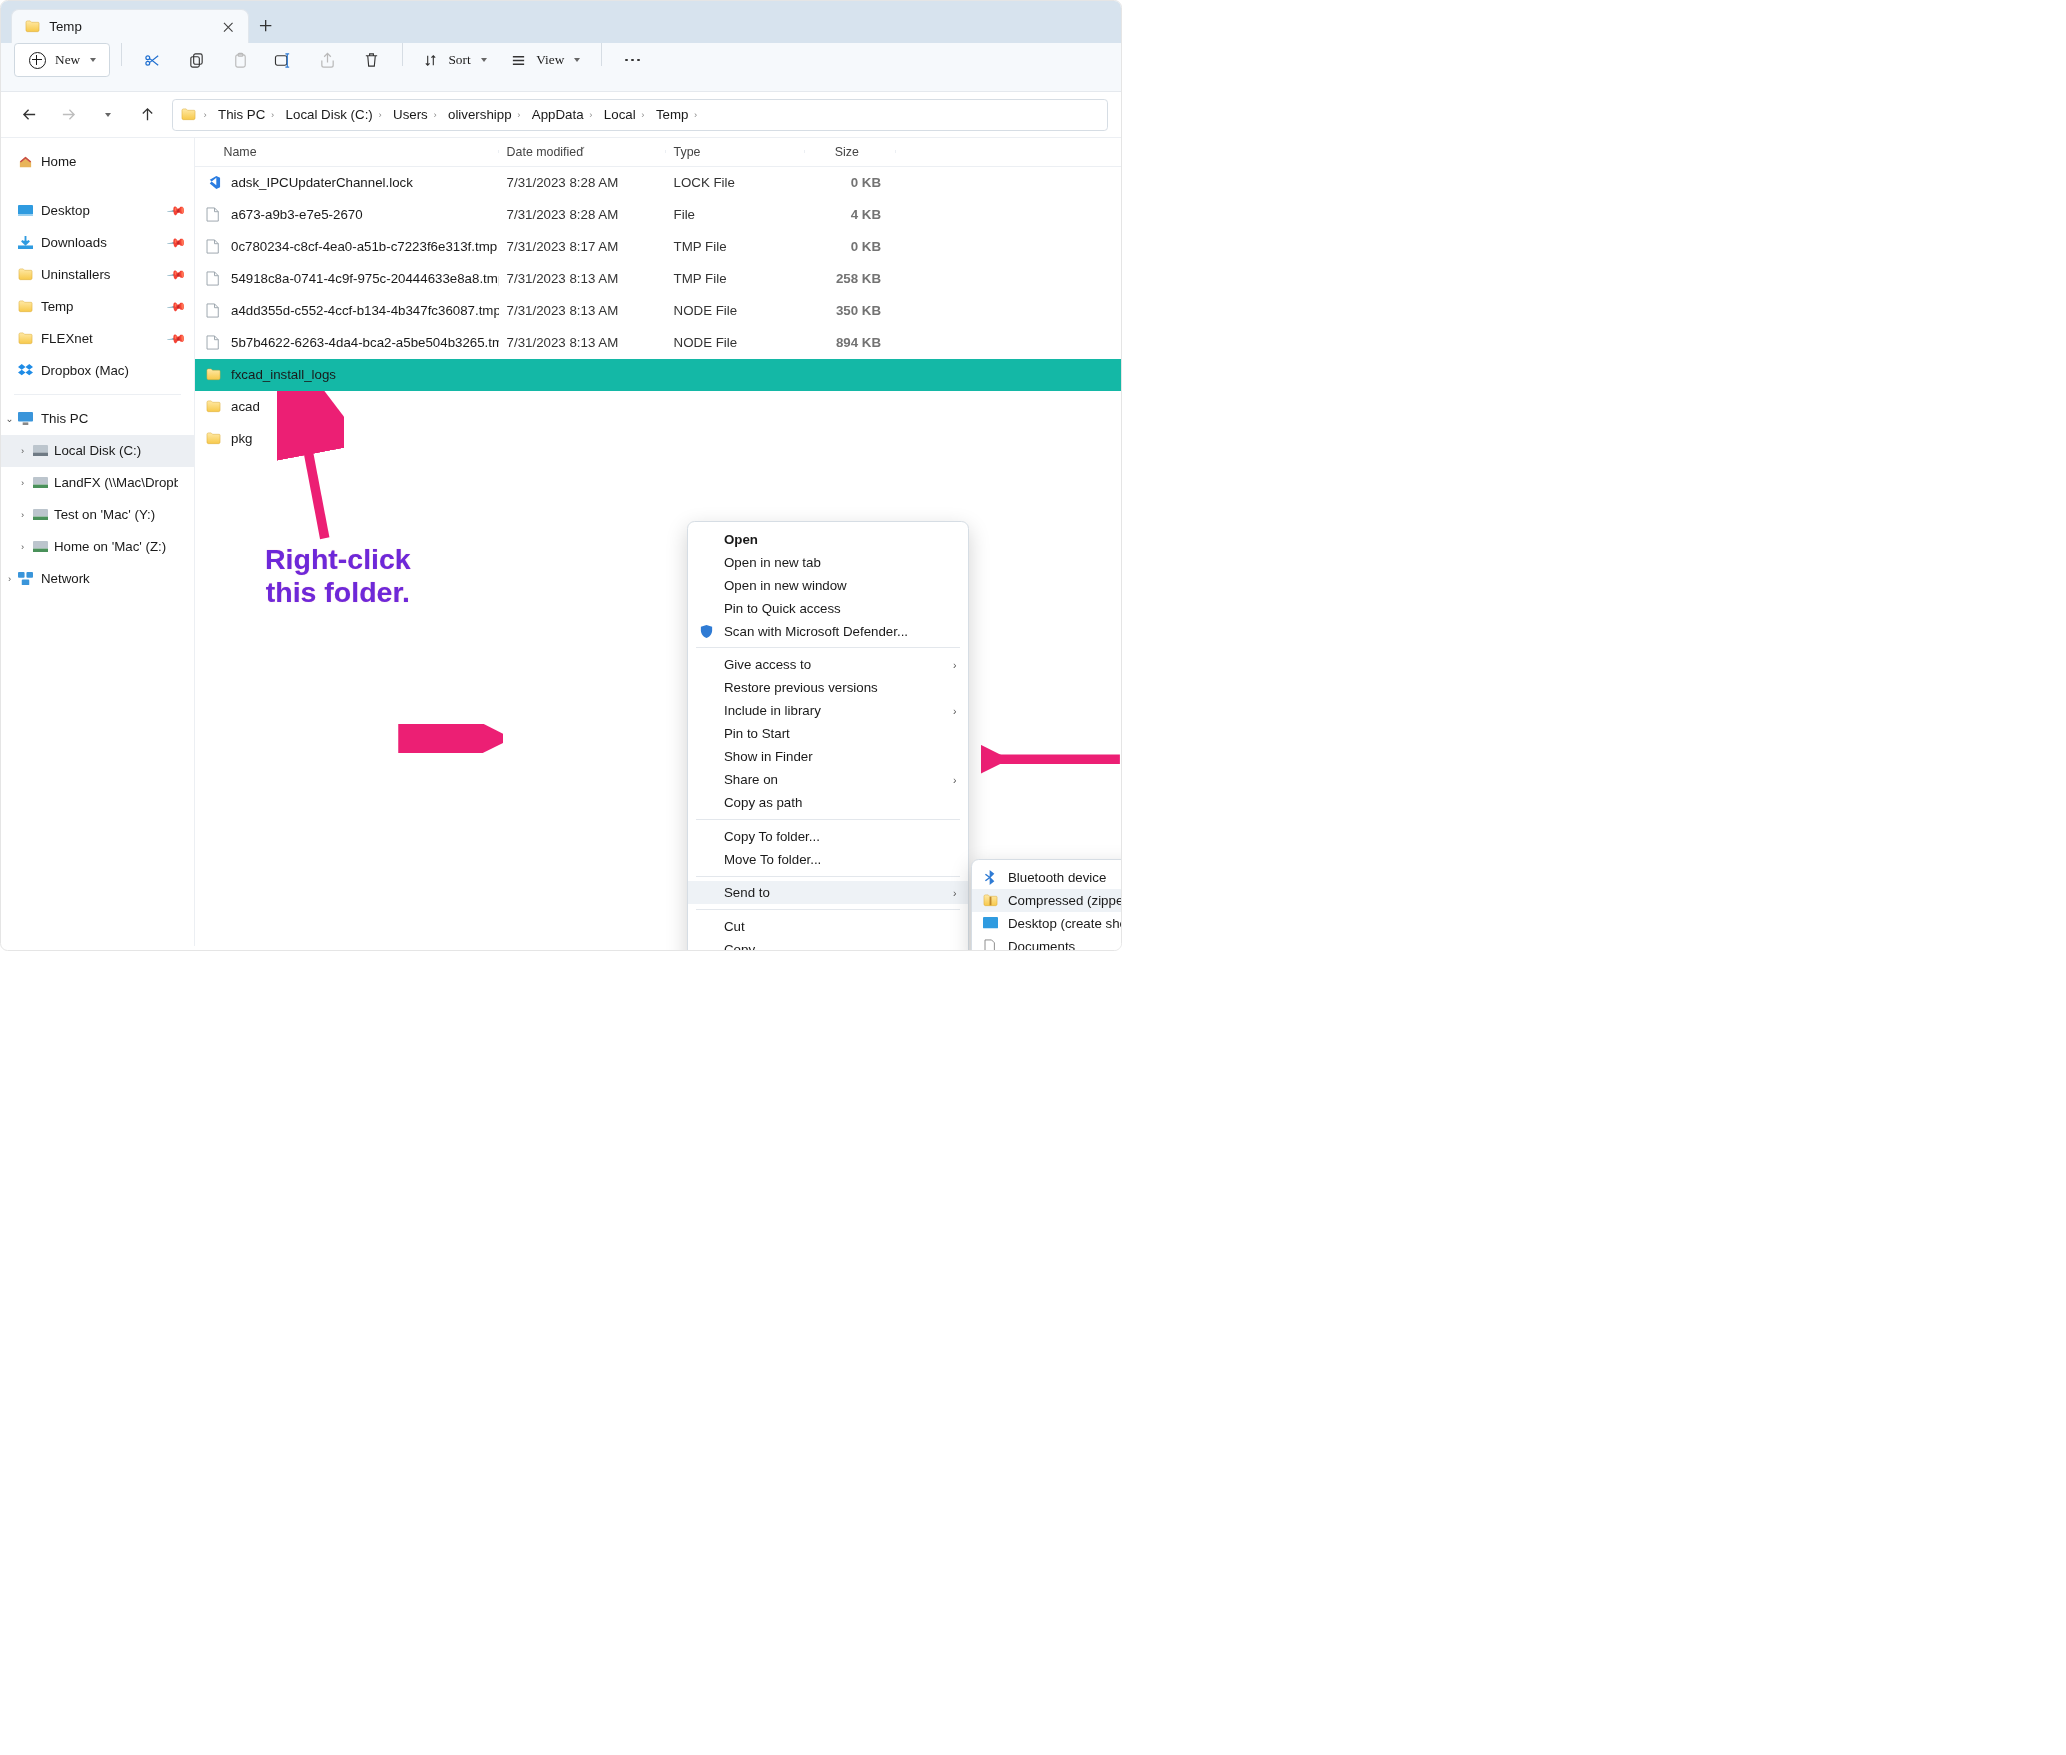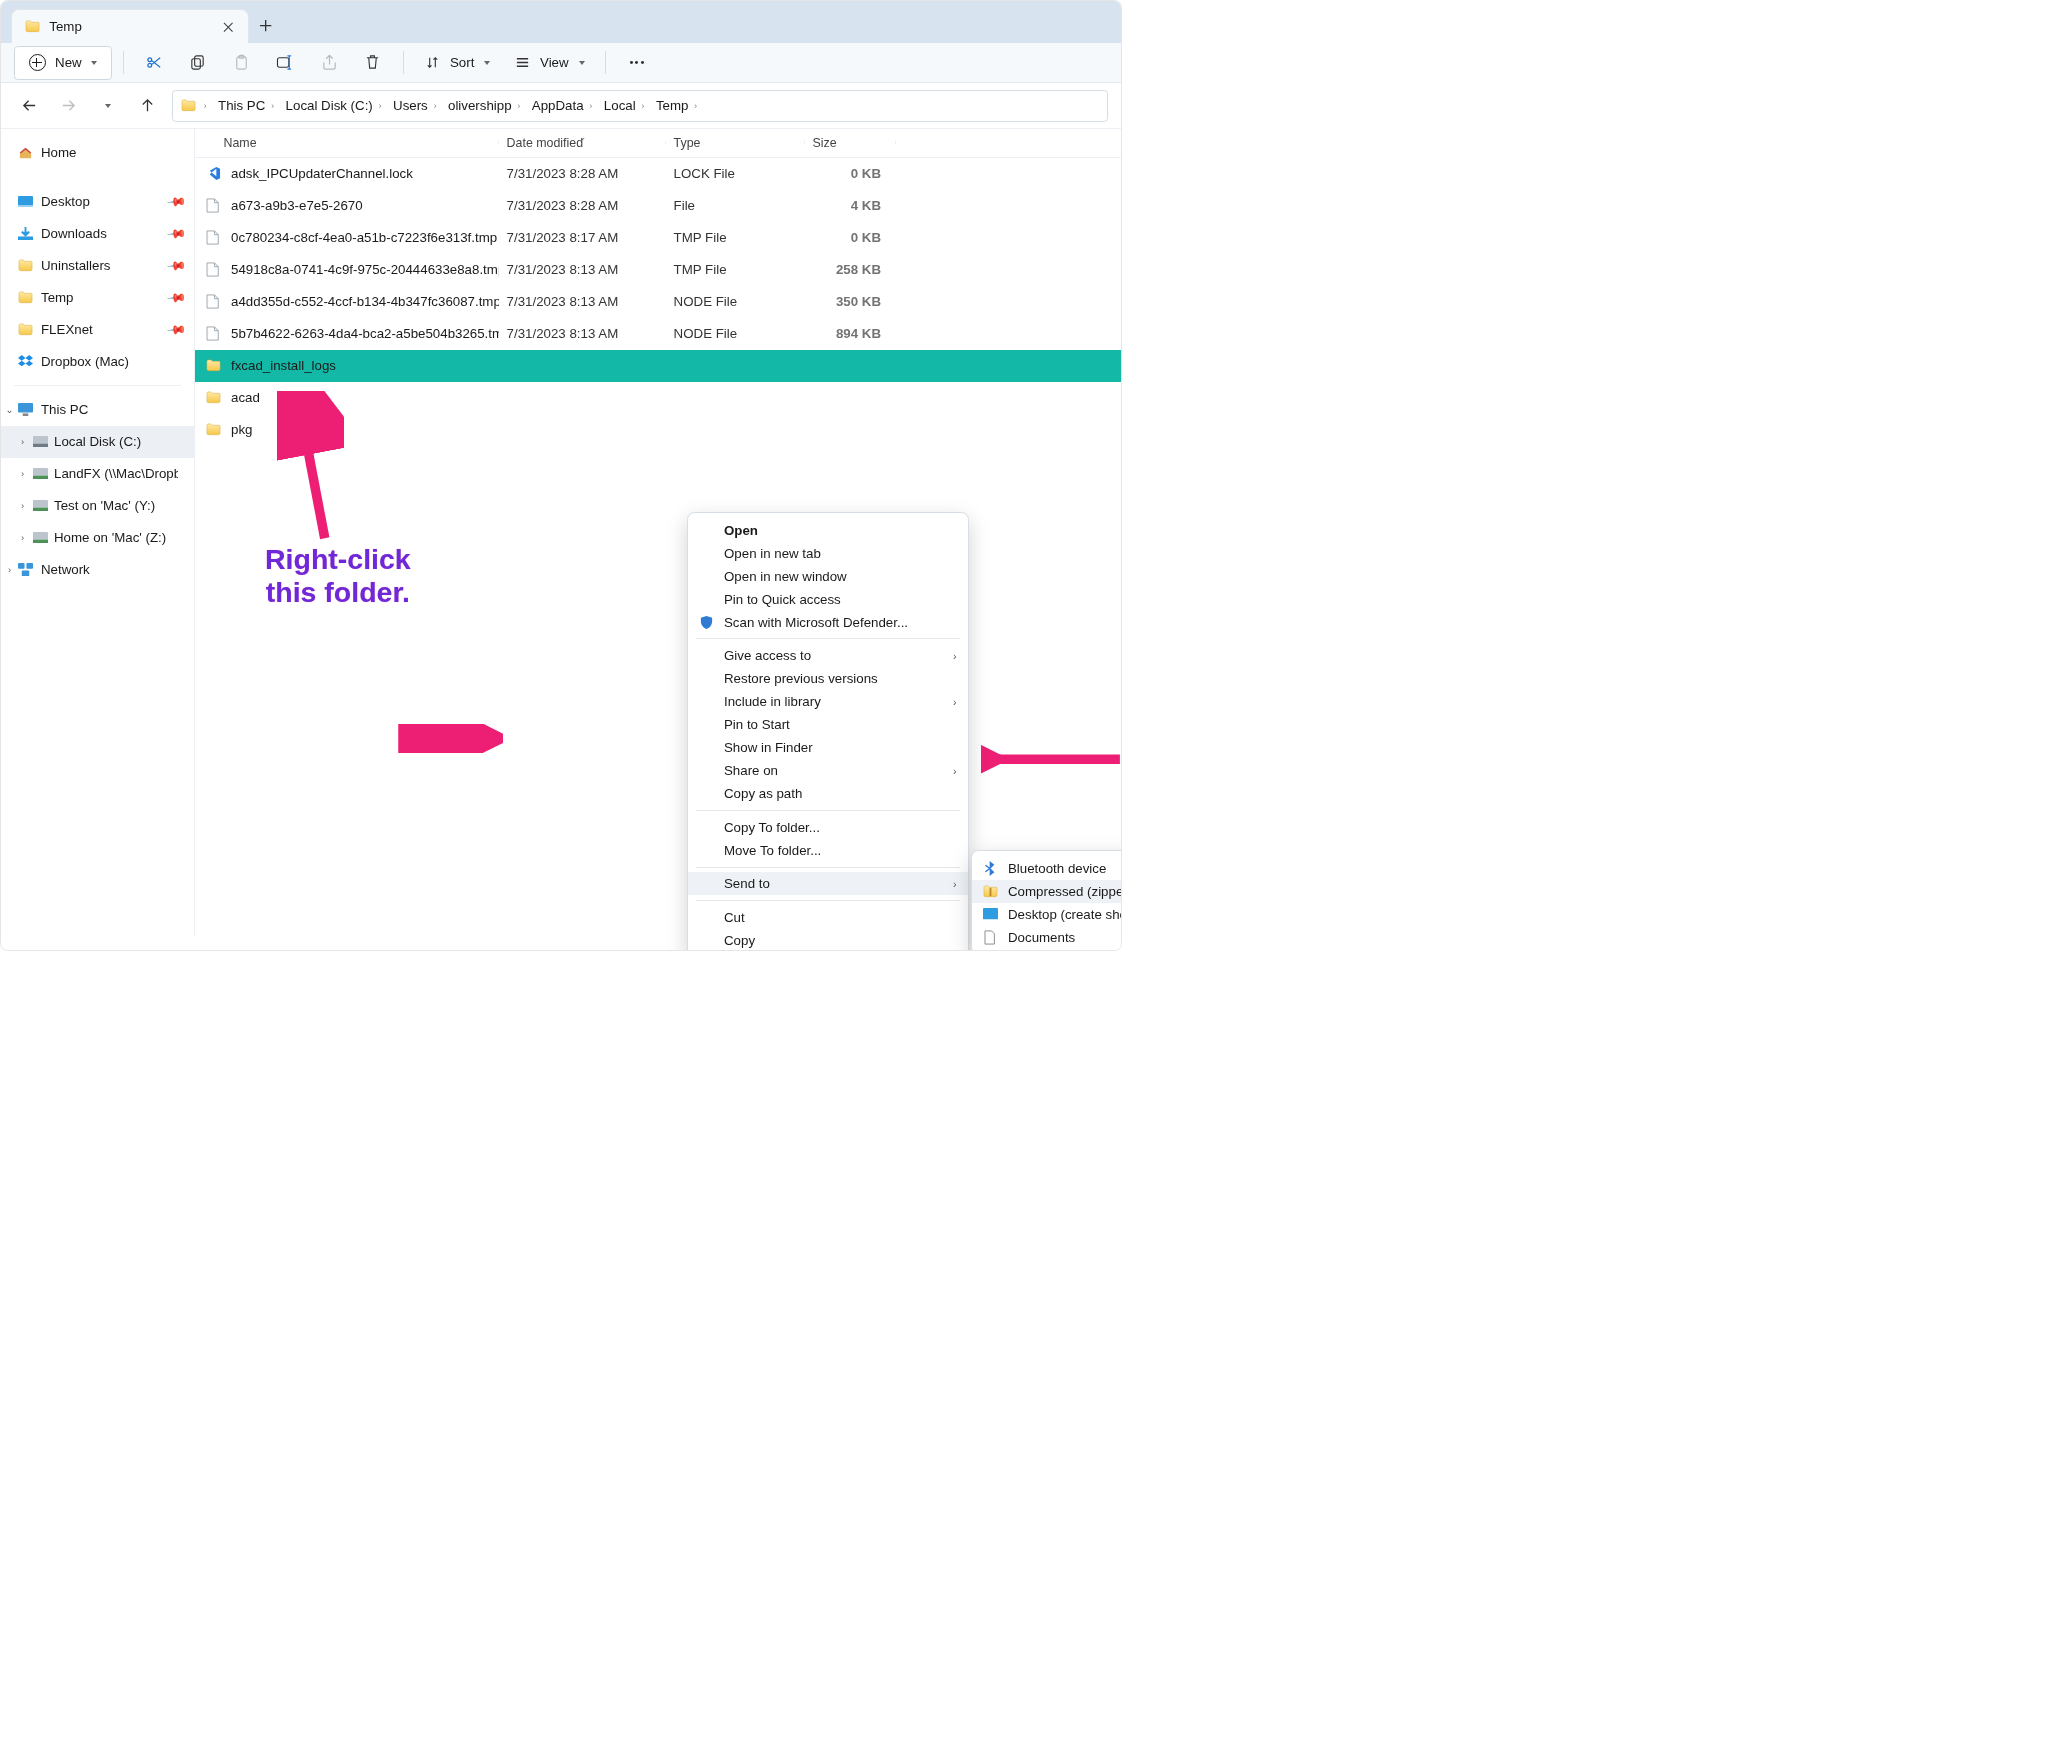--- a/index.html
+++ b/index.html
@@ -18,21 +18,21 @@
   .tab {
     display:flex; align-items:center; gap:9.5px;
     background:#f6f9fc; height:34px; padding:0 42px 0 13.3px;
     border-radius:7.6px 7.6px 0 0; position:relative; min-width:238px;
     border:1px solid #e0e6ec; border-bottom:none;
   }
   .tab .folder-ico { width:15px;height:15px;}
   .tab .close { position:absolute; right:9.5px; top:7.6px; width:19px;height:19px; display:flex;align-items:center;justify-content:center;}
   .newtab { width:34px;height:34px;display:flex;align-items:center;justify-content:center; color:#333;}
   
-  .toolbar { height:40px; background:#f6f9fc; display:flex; align-items:center; padding:0 13.3px; gap:5.7px; border-bottom:1px solid #e5e9ee;}
+  .toolbar { height:49px; background:#f6f9fc; display:flex; align-items:flex-start; padding:0 13.3px; gap:5.7px; border-bottom:1px solid #e5e9ee;font-family:Liberation Serif, serif;}
   .tbtn { height:34px; display:flex; align-items:center; justify-content:center; padding:0 9.5px; border-radius:3.8px; gap:10px; color:#1a1a1a;}
   .tbtn.icon-only { width:38px; padding:0;}
   .new-btn { border:1px solid #cfd8e0; background:#fff; padding:0 13.3px; gap:9.5px;}
   .new-btn .plus-circ{width:17px;height:17px;border:1.2px solid #1a1a1a;border-radius:50%;position:relative;}
   .new-btn .plus-circ::before,.new-btn .plus-circ::after{content:"";position:absolute;background:#1a1a1a;}
   .new-btn .plus-circ::before{left:2.9px;right:2.9px;top:6.7px;height:1.2px;}
   .new-btn .plus-circ::after{top:2.9px;bottom:2.9px;left:6.7px;width:1.2px;}
   .chev-down{width:0;height:0;border-left:3.8px solid transparent;border-right:3.8px solid transparent;border-top:4.8px solid #666;}
   .vsep{width:1px;height:23px;background:#d6dde4;margin:0 5.7px;}
   .more-dots{display:flex;gap:2.9px;}
@@ -53,21 +53,21 @@
   .sideitem.selected{background:#eceff3;}
   .sideitem .expander{position:absolute;left:1.9px;width:13.3px;text-align:center;color:#555;font-size:9.5px;}
   .sidesep{height:1px;background:#eceff3;margin:7.6px 13.3px;}
   
   .main{flex:1;display:flex;flex-direction:column;position:relative;}
   .cols{display:flex;height:28.5px;border-bottom:1px solid #eceff3;color:#444;align-items:center;font-size:12.4px;}
   .col{padding:0 7.6px;position:relative;}
   .col.name{width:304px;padding-left:28.5px;}
   .col.date{width:167px;}
   .col.type{width:139px;}
-  .col.size{width:91px;text-align:left;padding-right:15px;}
+  .col.size{width:91px;text-align:center;padding-right:15px;}
   .col .bline{position:absolute;right:0;top:5.7px;bottom:5.7px;width:1px;background:#eceff3;}
   .col.date .sortind{position:absolute;left:50%;top:-3.8px;transform:translateX(-50%);font-size:8.6px;color:#666;}
   .rows{flex:1;overflow:auto;}
   .row{display:flex;height:32px;align-items:center;}
   .row.selected{background:#14b8a6;}
   .cell{padding:0 7.6px;white-space:nowrap;overflow:hidden;text-overflow:ellipsis;}
   .cell.name{width:304px;display:flex;align-items:center;gap:9.5px;padding-left:9.5px;}
   .cell.date{width:167px;color:#333;}
   .cell.type{width:139px;color:#333;}
   .cell.size{width:91px;text-align:right;padding-right:15px;color:#737373;font-weight:bold;}

